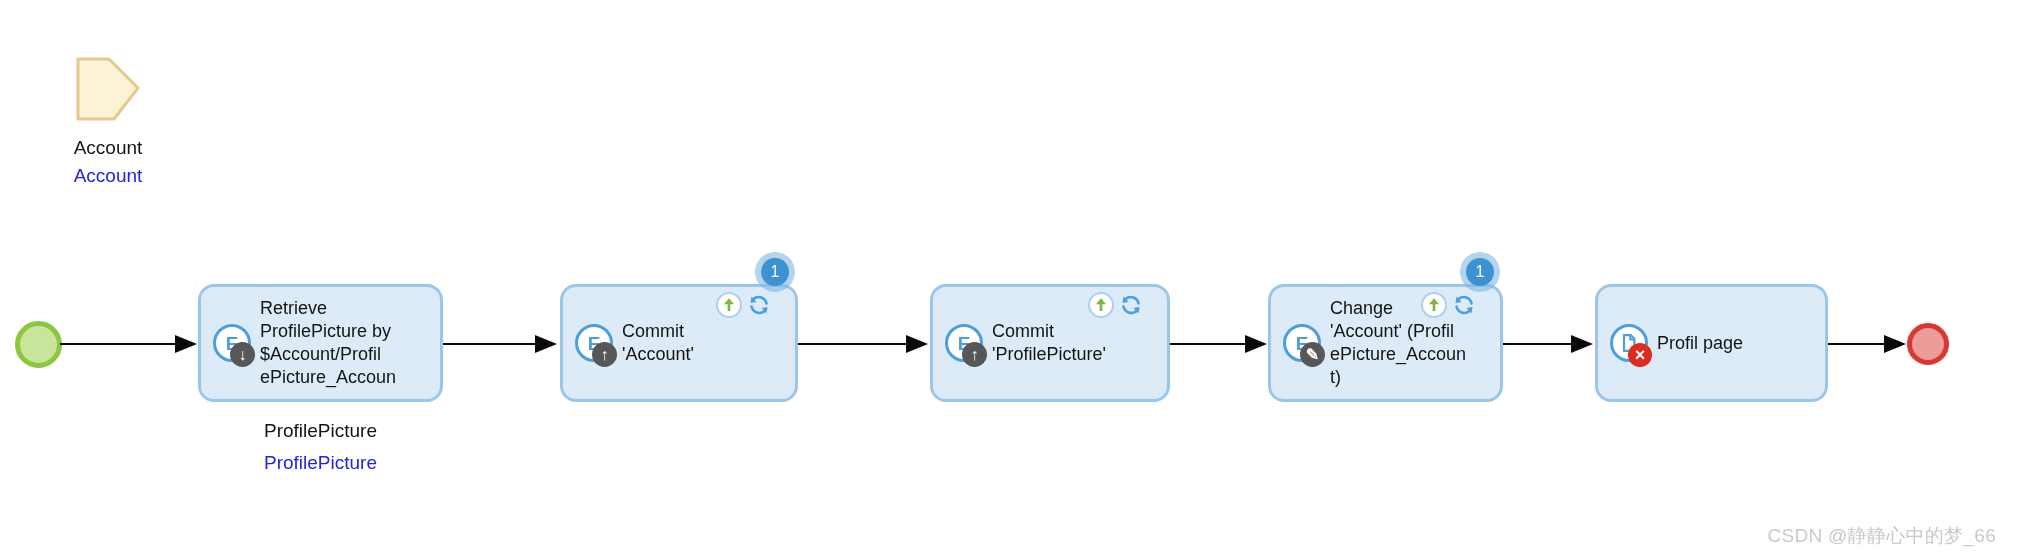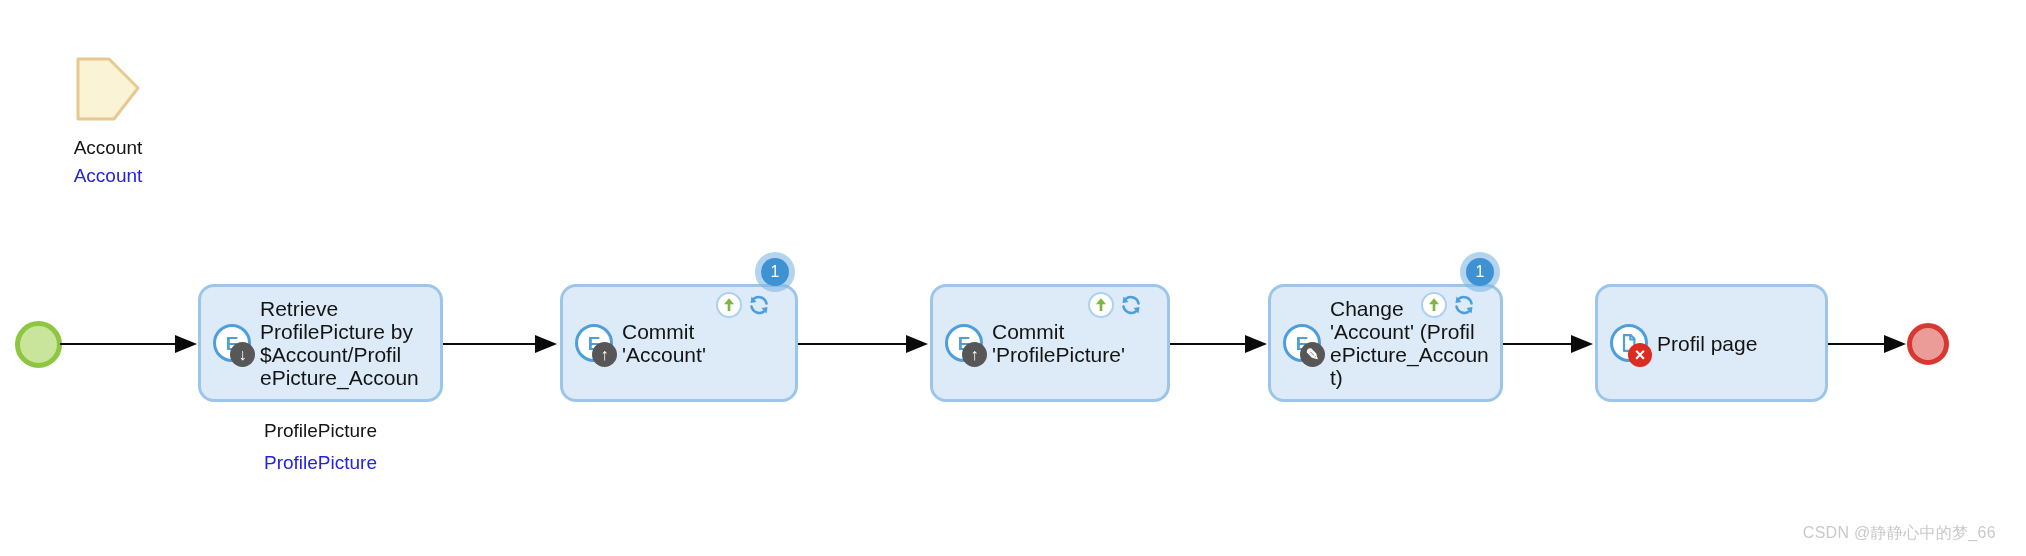--- a/index.html
+++ b/index.html
@@ -31,21 +31,21 @@
 
   
   .activity{position:absolute;top:284px;height:118px;box-sizing:border-box;
     background:#DCEBF7;border:3px solid #9CC6E9;border-radius:16px;
     display:flex;align-items:center;gap:9px;padding:0 6px 0 12px;}
   .b1{left:198px;width:245px;}
   .b2{left:560px;width:238px;}
   .b3{left:930px;width:240px;}
   .b4{left:1268px;width:235px;}
   .b5{left:1595px;width:233px;}
-  .label{font-size:21px;line-height:23px;color:#141414;white-space:pre-line;}
+  .label{font-size:18px;line-height:23px;color:#141414;white-space:pre-line;}
 
   
   .entity-icon{position:relative;flex:0 0 auto;width:32px;height:32px;border-radius:50%;
     background:#fff;border:3px solid #4D9FDC;display:flex;align-items:center;justify-content:center;}
   .entity-letter{color:#4D9FDC;font-weight:bold;font-size:19px;line-height:1;}
   .mini{position:absolute;width:25px;height:25px;border-radius:50%;right:-7px;bottom:-8px;
     display:flex;align-items:center;justify-content:center;color:#fff;font-weight:bold;}
   .mini.dark{background:#575757;font-size:16px;}
   .mini.red{background:#DC2B20;width:24px;height:24px;font-size:18px;line-height:1;}
 
@@ -62,21 +62,21 @@
   .count-badge .inner{width:28px;height:28px;border-radius:50%;background:#3F92D2;color:#fff;
     font-size:16px;display:flex;align-items:center;justify-content:center;}
 
   
   .out-name{position:absolute;left:198px;top:419px;width:245px;text-align:center;
     font-size:19px;line-height:23px;color:#141414;}
   .out-entity{position:absolute;left:198px;top:451px;width:245px;text-align:center;
     font-size:19px;line-height:23px;color:#2323E0;}
 
   
-  .watermark{position:absolute;right:30px;top:523px;font-size:16px;color:#c9c9c9;letter-spacing:.3px;}
+  .watermark{position:absolute;right:30px;top:523px;font-size:19px;color:#c9c9c9;letter-spacing:.3px;}
 </style>
 </head>
 <body>
 
 <div class="canvas">
 
   <div class="param">
     <span>
       <svg width="64" height="64" viewBox="0 0 64 64">
         <polygon points="2,2 33,2 62,31 38,62 2,62" fill="#FBF3D5" stroke="#E6C98E" stroke-width="3" stroke-linejoin="round"></polygon>

